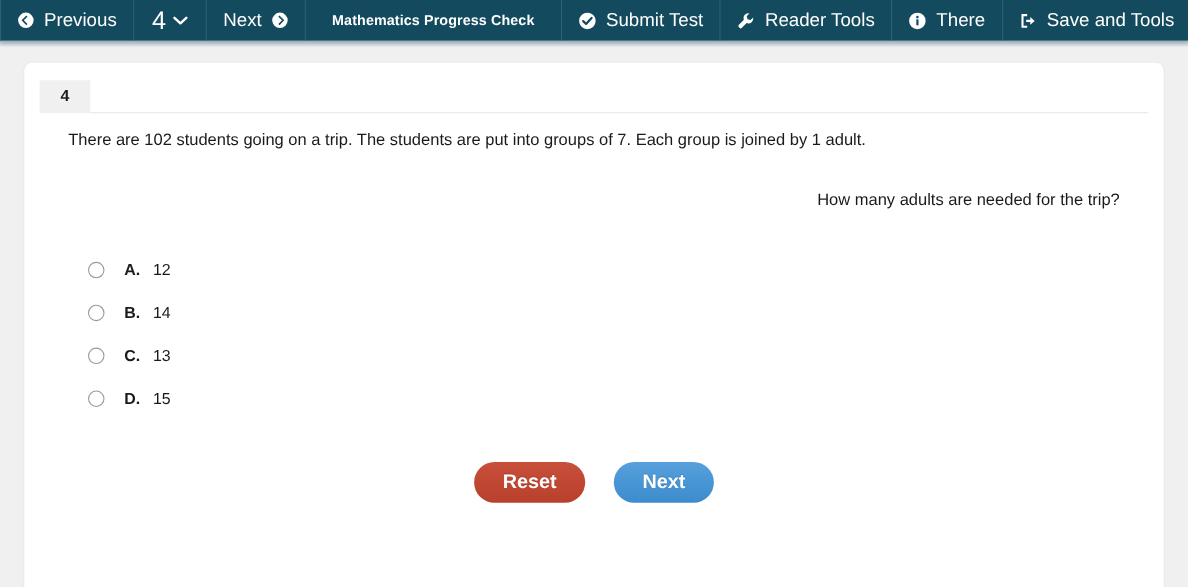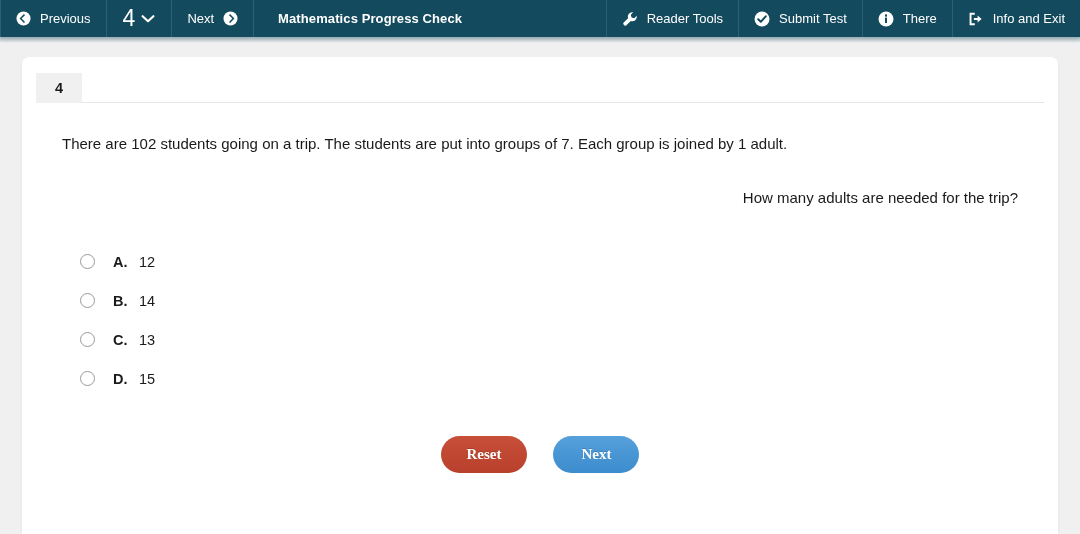--- a/index.html
+++ b/index.html
@@ -31,21 +31,21 @@
     left: 0; right: 0; bottom: -6px;
     height: 6px;
     background: linear-gradient(to bottom, rgba(120,160,175,0.55), rgba(240,240,240,0));
     pointer-events: none;
   }
   .nav-group {
     display: flex;
     align-items: center;
     gap: 9px;
     padding: 0 15px;
-    font-size: 13px;
+    font-size: 17px;
     color: #ffffff;
     border-right: 1px solid #2c6074;
     white-space: nowrap;
     height: 100%;
     box-sizing: border-box;
   }
   .nav-group.first { border-left: 1px solid #2c6074; }
   .nav-group.plain { border-right: none; }
   .nav-group .lbl { line-height: 1; }
 
@@ -132,21 +132,21 @@
     margin-bottom: 0;
   }
 
   .qbody {
     padding: 0 26px;
   }
   .stem {
     font-size: 15px;
     color: #1a1a1a;
     line-height: 1.5;
-    margin-top: 30px;
+    margin-top: 14px;
   }
   .stem.second { margin-top: 31px; text-align: right; }
 
   .options {
     margin-top: 33px;
     padding-left: 18px;
   }
   .option {
     display: flex;
     align-items: center;
@@ -177,27 +177,27 @@
   .actions {
     display: flex;
     justify-content: center;
     gap: 26px;
     margin-top: 38px;
   }
   .btn {
     border: none;
     border-radius: 19px;
     color: #ffffff;
-    font-size: 15px;
+    font-size: 18px;
     font-weight: bold;
     padding: 0 26px;
     height: 37px;
     min-width: 86px;
     cursor: pointer;
-    font-family: Liberation Serif, serif;
+    font-family: Liberation Sans, sans-serif;
     text-shadow: 0 -1px 0 rgba(0,0,0,0.18);
   }
   .btn-reset {
     background: linear-gradient(to bottom, #c8503a, #b8402c);
   }
   .btn-next {
     background: linear-gradient(to bottom, #56a0dc, #3c8ccd);
   }
 </style>
 </head>
@@ -236,55 +236,55 @@
 
   <div class="title-wrap">
     <span class="test-title">Mathematics Progress Check</span>
   </div>
 
   <div class="right-tools">
 
     <div class="nav-group">
       <span class="ico">
         <svg width="16" height="16" viewBox="0 0 16 16">
-            <path d="M11.2 1.3 A4.4 4.4 0 0 0 6.1 7.2 L1.7 11.6 a1.5 1.5 0 0 0 0 2.1 l0.6 0.6 a1.5 1.5 0 0 0 2.1 0 L8.8 9.9 A4.4 4.4 0 0 0 14.7 4.8 L12.3 7.2 L9.6 6.4 L8.8 3.7 Z" fill="#ffffff"></path>
-          </svg>
-      </span>
-      <span class="lbl">Reader Tools</span>
-    </div>
-
-    <div class="nav-group">
-      <span class="ico">
-        <svg width="16" height="16" viewBox="0 0 16 16">
             <circle cx="8" cy="8" r="7.5" fill="#ffffff"></circle>
             <path d="M4.2 8.2 L6.8 10.8 L11.8 5.3" stroke="#134a5e" stroke-width="2" fill="none" stroke-linecap="round" stroke-linejoin="round"></path>
           </svg>
       </span>
       <span class="lbl">Submit Test</span>
+    </div>
+
+    <div class="nav-group">
+      <span class="ico">
+        <svg width="16" height="16" viewBox="0 0 16 16">
+            <path d="M11.2 1.3 A4.4 4.4 0 0 0 6.1 7.2 L1.7 11.6 a1.5 1.5 0 0 0 0 2.1 l0.6 0.6 a1.5 1.5 0 0 0 2.1 0 L8.8 9.9 A4.4 4.4 0 0 0 14.7 4.8 L12.3 7.2 L9.6 6.4 L8.8 3.7 Z" fill="#ffffff"></path>
+          </svg>
+      </span>
+      <span class="lbl">Reader Tools</span>
     </div>
 
     <div class="nav-group">
       <span class="ico">
         <svg width="16" height="16" viewBox="0 0 16 16">
             <circle cx="8" cy="8" r="7.5" fill="#ffffff"></circle>
             <rect x="7" y="6.6" width="2" height="5.4" fill="#134a5e"></rect>
             <rect x="7" y="3.4" width="2" height="2.2" fill="#134a5e"></rect>
           </svg>
       </span>
       <span class="lbl">There</span>
     </div>
 
     <div class="nav-group plain">
       <span class="ico">
         <svg width="16" height="16" viewBox="0 0 16 16">
             <path d="M1.6 1.8 h5.2 v1.9 H3.5 v8.6 h3.3 v1.9 H1.6 Z" fill="#ffffff"></path>
             <path d="M9.6 4.4 L13.6 8 L9.6 11.6 V9.1 H5.9 V6.9 H9.6 Z" fill="#ffffff"></path>
           </svg>
       </span>
-      <span class="lbl">Info and Exit</span>
+      <span class="lbl">Save and Tools</span>
     </div>
 
   </div>
 </div>
 
 <div class="page">
   <div class="card">
 
     <div class="qhead">
       <div class="qbadge">4</div>

